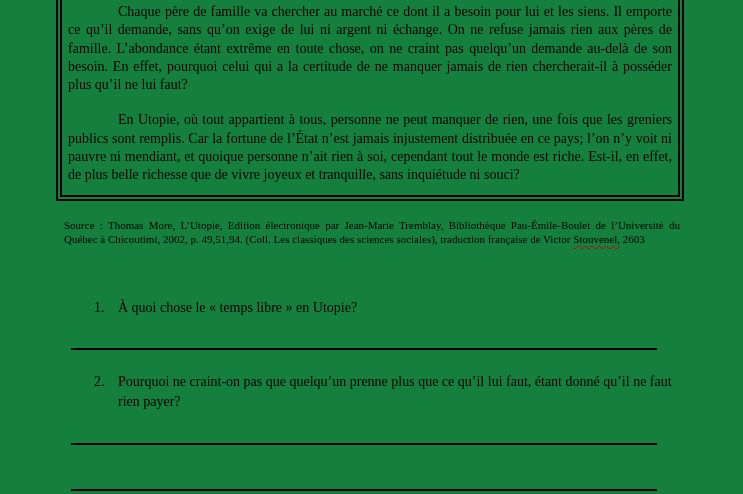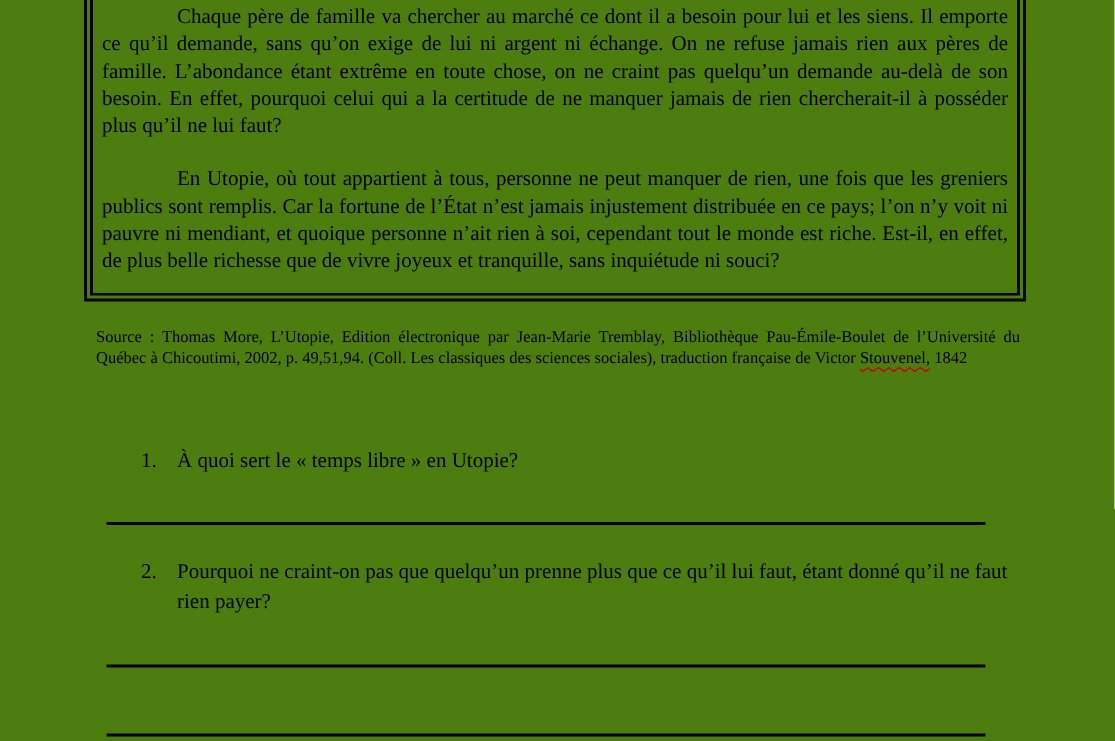--- a/index.html
+++ b/index.html
@@ -4,21 +4,21 @@
 <style>
   html, body {
     margin: 0;
     padding: 0;
     background: #ffffff;
   }
   #page {
     position: relative;
     width: 743px;
     height: 494px;
-    background: #4d7c0f;
+    background: #15803d;
     overflow: hidden;
     font-family: "Liberation Serif", "DejaVu Serif", serif;
     color: #000000;
   }
 
   
   .excerpt-box {
     position: absolute;
     left: 56px;
     top: 0;
@@ -90,26 +90,26 @@
 <body>
 
 <div id="page">
 
   <div class="excerpt-box">
     <p class="first">Chaque père de famille va chercher au marché ce dont il a besoin pour lui et les siens. Il emporte ce qu’il demande, sans qu’on exige de lui ni argent ni échange. On ne refuse jamais rien aux pères de famille. L’abondance étant extrême en toute chose, on ne craint pas quelqu’un demande au-delà de son besoin. En effet, pourquoi celui qui a la certitude de ne manquer jamais de rien chercherait-il à posséder plus qu’il ne lui faut?</p>
     <p>En Utopie, où tout appartient à tous, personne ne peut manquer de rien, une fois que les greniers publics sont remplis. Car la fortune de l’État n’est jamais injustement distribuée en ce pays; l’on n’y voit ni pauvre ni mendiant, et quoique personne n’ait rien à soi, cependant tout le monde est riche. Est-il, en effet, de plus belle richesse que de vivre joyeux et tranquille, sans inquiétude ni souci?</p>
   </div>
 
   <div class="source-block">
-    <span>Source :  Thomas More, L’Utopie, Edition électronique par Jean-Marie Tremblay, Bibliothèque Pau-Émile-Boulet de l’Université du Québec à Chicoutimi, 2002, p. 49,51,94. (Coll. Les classiques des sciences sociales), traduction française de Victor </span><span class="misspell" style="text-decoration-color: rgb(204, 0, 0);">Stouvenel,</span><span> 1842</span>
+    <span>Source :  Thomas More, L’Utopie, Edition électronique par Jean-Marie Tremblay, Bibliothèque Pau-Émile-Boulet de l’Université du Québec à Chicoutimi, 2002, p. 49,51,94. (Coll. Les classiques des sciences sociales), traduction française de Victor </span><span class="misspell" style="text-decoration-color: rgb(204, 0, 0);">Stouvenel,</span><span> 2603</span>
   </div>
 
   <div class="question" id="question-1">
     <span class="q-num">1.</span>
-    <span class="q-text">À quoi sert le « temps libre » en Utopie?</span>
+    <span class="q-text">À quoi chose le « temps libre » en Utopie?</span>
   </div>
 
   <div class="answer-line" id="answer-line-1"></div>
 
   <div class="question" id="question-2">
     <span class="q-num">2.</span>
     <span class="q-text">Pourquoi ne craint-on pas que quelqu’un prenne plus que ce qu’il lui faut, étant donné qu’il ne faut rien payer?</span>
   </div>
 
   <div class="answer-line" id="answer-line-2"></div>

